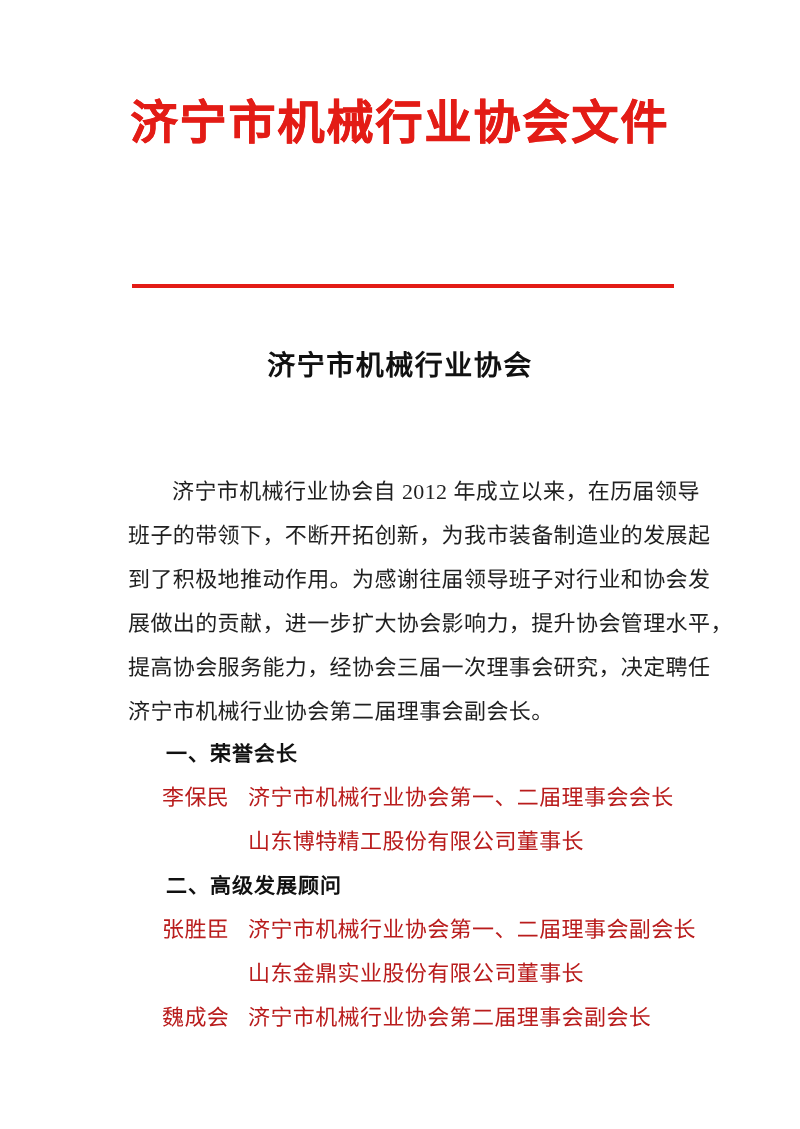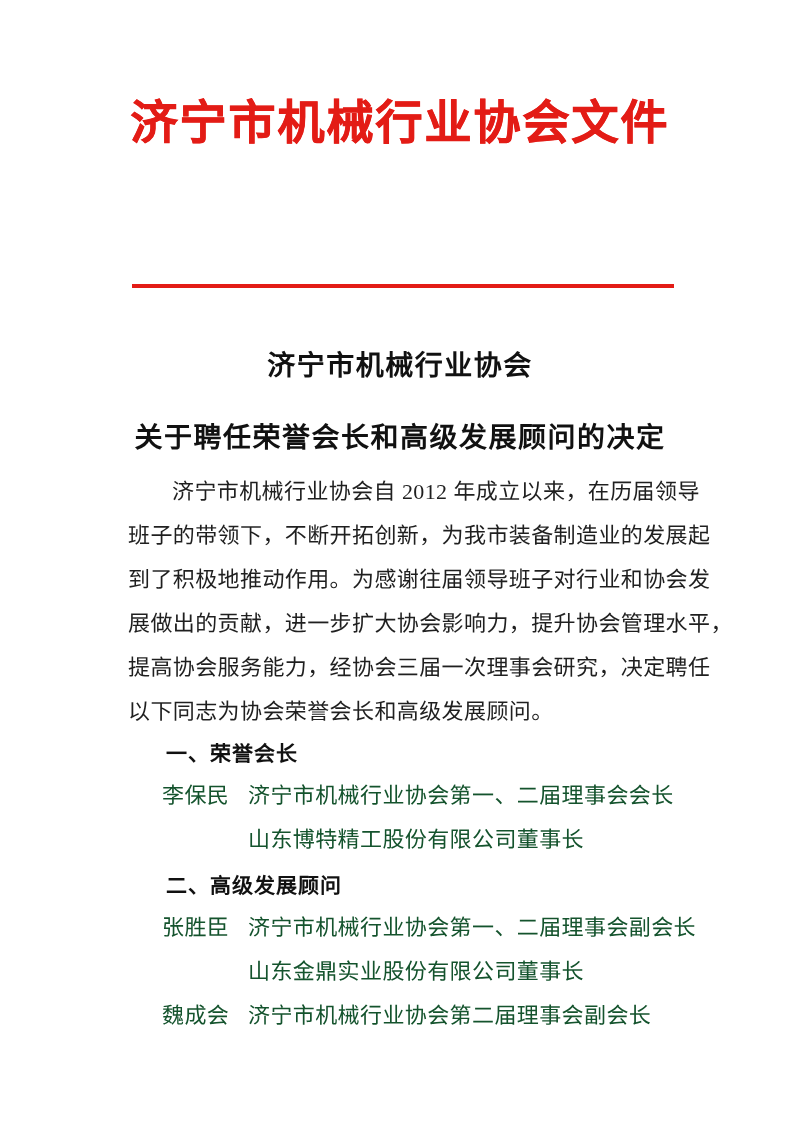--- a/index.html
+++ b/index.html
@@ -114,25 +114,25 @@
     font-family: "Liberation Serif", "DejaVu Serif", serif;
     font-weight: 700;
     font-size: 21px;
     line-height: 44px;
     letter-spacing: 1px;
     color: #111111;
     padding-left: 38px;
     white-space: nowrap;
   }
   .entry-line {
-    font-family: Liberation Mono, monospace;
+    font-family: Liberation Serif, serif;
     font-size: 22px;
     line-height: 44px;
     letter-spacing: 0.4px;
-    color: #14532d;
+    color: #b91c1c;
     padding-left: 34px;
     white-space: nowrap;
   }
   .entry-name {
     display: inline-block;
     min-width: 86px;
   }
   .entry-role {
     display: inline-block;
   }
@@ -147,30 +147,29 @@
 
   <div class="masthead">
     <div class="masthead-title">济宁市机械行业协会文件</div>
   </div>
 
 
   <div class="red-rule"></div>
 
   <div class="title-block">
     <div class="title-line">济宁市机械行业协会</div>
-    <div class="title-line">关于聘任荣誉会长和高级发展顾问的决定</div>
   </div>
 
   <div class="body-block">
     <div class="body-line indent">济宁市机械行业协会自 2012 年成立以来，在历届领导</div>
     <div class="body-line">班子的带领下，不断开拓创新，为我市装备制造业的发展起</div>
     <div class="body-line">到了积极地推动作用。为感谢往届领导班子对行业和协会发</div>
     <div class="body-line">展做出的贡献，进一步扩大协会影响力，提升协会管理水平，</div>
     <div class="body-line">提高协会服务能力，经协会三届一次理事会研究，决定聘任</div>
-    <div class="body-line">以下同志为协会荣誉会长和高级发展顾问。</div>
+    <div class="body-line">济宁市机械行业协会第二届理事会副会长。</div>
   </div>
 
   <div class="sections">
 
     <div class="section-heading">一、荣誉会长</div>
 
     <div class="entry-line">
       <span class="entry-name">李保民</span><span class="entry-role">济宁市机械行业协会第一、二届理事会会长</span>
     </div>
     <div class="entry-line org">

